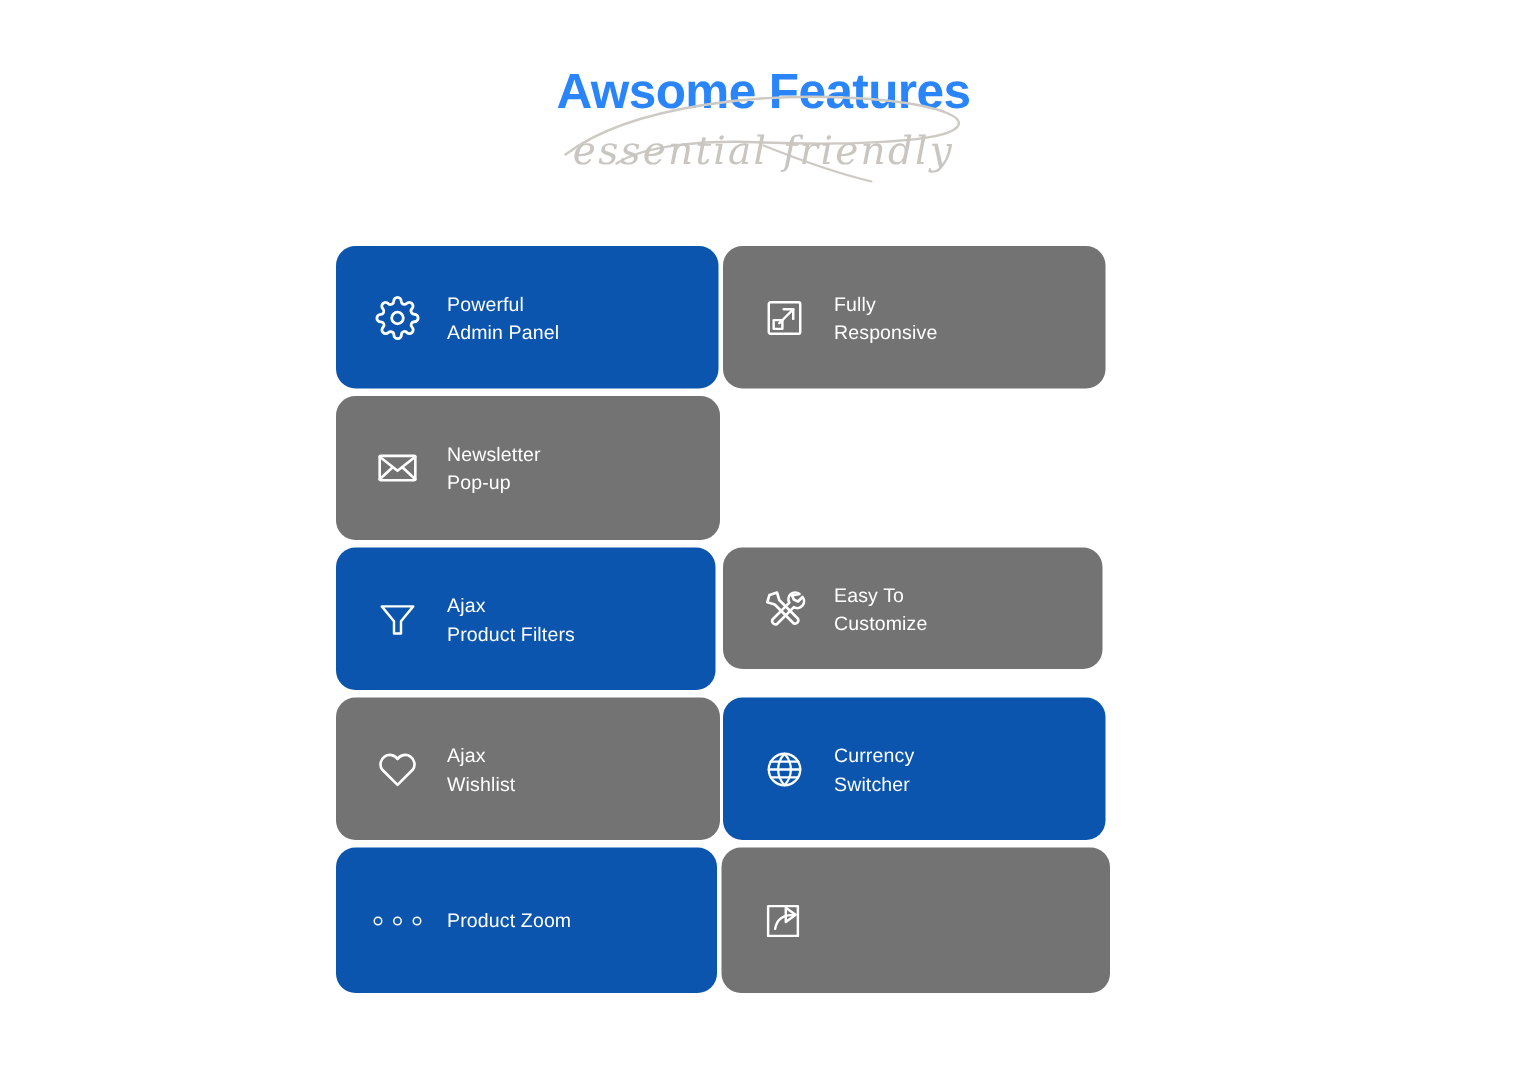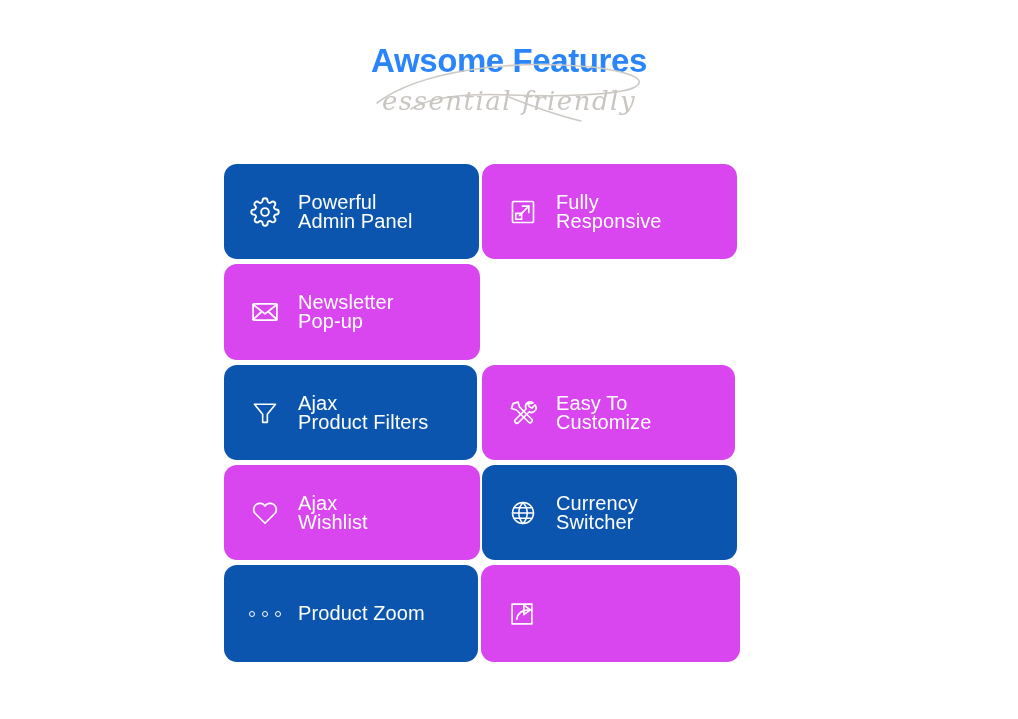--- a/index.html
+++ b/index.html
@@ -74,47 +74,47 @@
   }
   .card {
     border-radius: 13px;
     display: flex;
     align-items: center;
     box-sizing: border-box;
     padding-left: 24px;
     color: #ffffff;
   }
   .card.dark  { background: #0b55ae; }
-  .card.light { background: #d946ef; }
+  .card.light { background: #737373; }
 
   .card-icon {
     flex: 0 0 auto;
     width: 34px;
     height: 34px;
     display: flex;
     align-items: center;
     justify-content: center;
     margin-right: 16px;
   }
   .card-icon svg { display: block; }
   .card-label {
-    font-size: 20px;
+    font-size: 13px;
     line-height: 19px;
     letter-spacing: 0.1px;
     white-space: pre-line;
     font-family: "Liberation Sans", sans-serif;
   }
 
   
   .r1 .left  { width: 255px; height: 95px; }
   .r1 .right { width: 255px; height: 95px; margin-left: 3px; }
   .r2 .left  { width: 256px; height: 96px; }
   .r2 .right { width: 257px; height: 96px; margin-left: 2px; }
   .r3 .left  { width: 253px; height: 95px; }
-  .r3 .right { width: 253px; height: 95px; margin-left: 5px; }
+  .r3 .right { width: 253px; height: 81px; margin-left: 5px; }
   .r4 .left  { width: 256px; height: 95px; }
   .r4 .right { width: 255px; height: 95px; margin-left: 2px; }
   .r5 .left  { width: 254px; height: 97px; }
   .r5 .right { width: 259px; height: 97px; margin-left: 3px; }
 
   .dots { display: flex; align-items: center; gap: 7px; }
   .dot {
     width: 6px; height: 6px;
     border: 1.4px solid #ffffff;
     border-radius: 50%;

